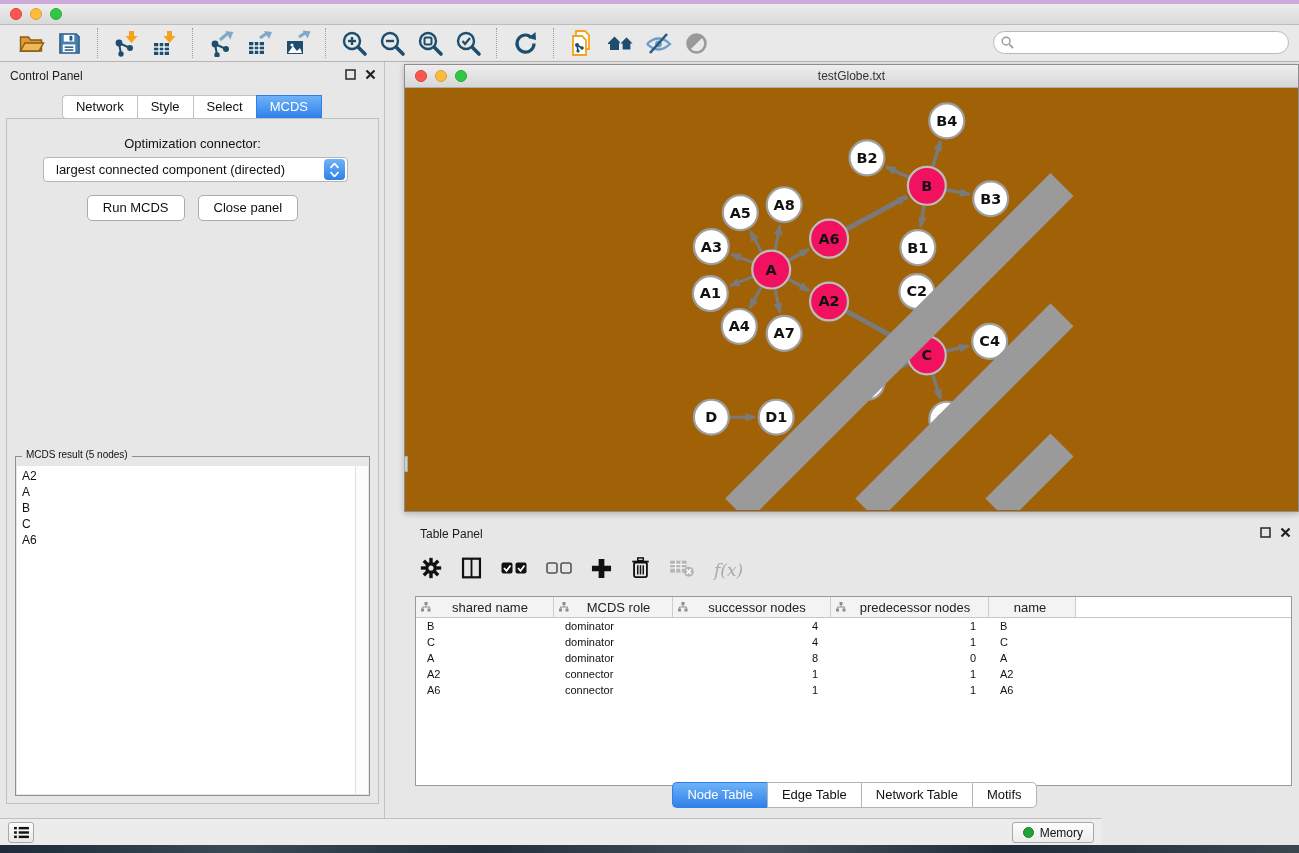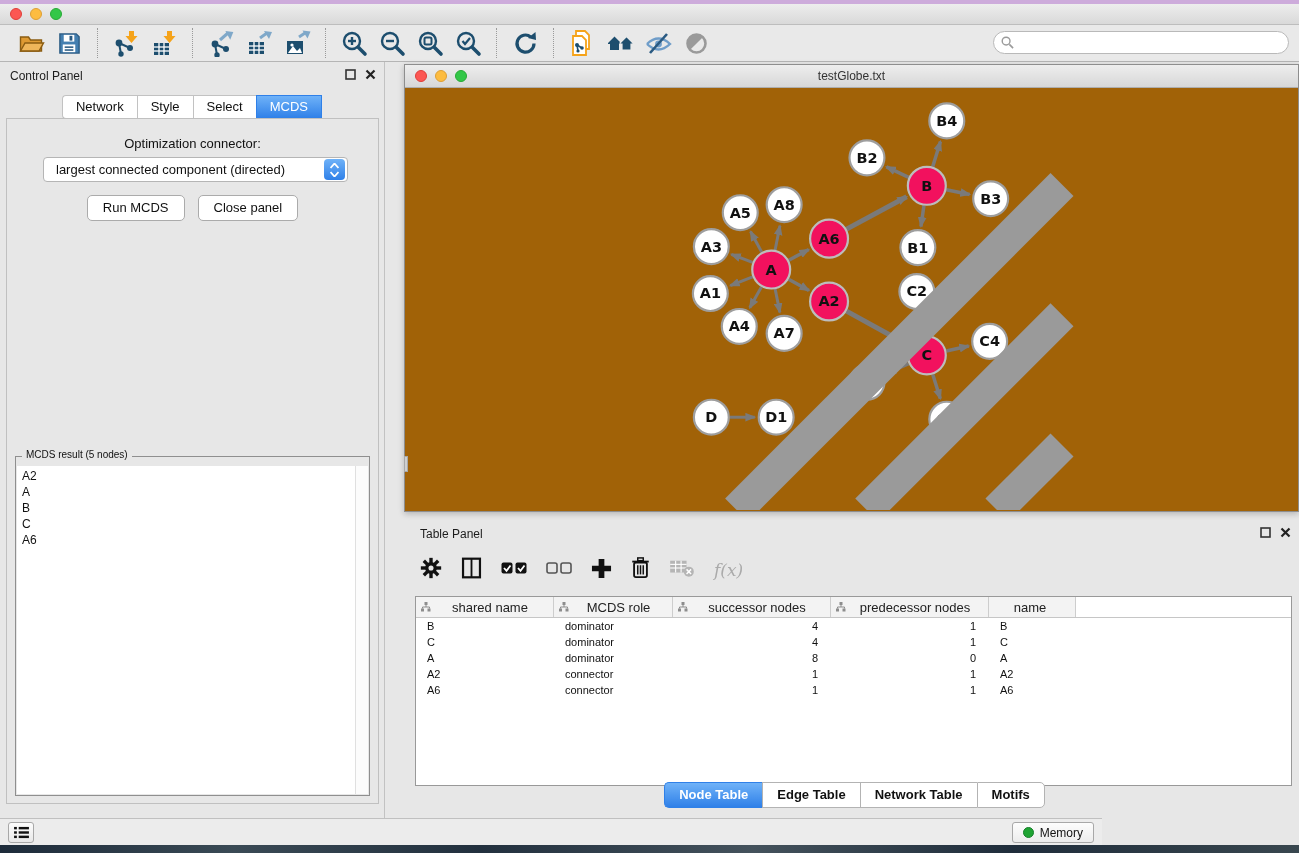--- a/index.html
+++ b/index.html
@@ -61,21 +61,21 @@
   .thead { display:flex; height:21px; border-bottom:1px solid #c6c6c6; font-size:13px; color:#222; }
   .th { background:#F3F3F3; border-right:1px solid #cdcdcd; display:flex; align-items:center; }
   .th .hicon { margin-left:5px; }
   .th .hlabel { flex:1; text-align:center; padding-right:4px; }
   .th.fill { flex:1; background:#fff; border-right:none; }
   .trow { display:flex; height:16px; font-size:11px; color:#111; align-items:center; }
   .td { overflow:hidden; white-space:nowrap; }
   .td.l { text-align:left; padding-left:11px; }
   .td.r { text-align:right; padding-right:13px; }
   .tp-tabs { position:absolute; left:0; right:0; bottom:7px; display:flex; justify-content:center; }
-  .tp-tab { font-size:13px; color:#111; background:#fff; border:1px solid #b3b3b3; border-right:none; padding:4px 14px 5px;font-weight:bold; }
+  .tp-tab { font-size:13px; color:#111; background:#fff; border:1px solid #b3b3b3; border-right:none; padding:4px 14px 5px; }
   .tp-tab:first-child { border-radius:5px 0 0 5px; }
   .tp-tab:last-child { border-right:1px solid #b3b3b3; border-radius:0 5px 5px 0; }
   .tp-tab.active { background:linear-gradient(#6FB2F8,#2F80E8); color:#fff; border-color:#2F80E8; }
   .fx { font-family:"DejaVu Serif",serif; font-style:italic; font-size:17px; color:#aaa; }
 
   
   .statusbar { left:0; top:818px; width:1102px; height:27px; background:#ECECEC; border-top:1px solid #c0c0c0; }
   .list-btn { position:absolute; left:8px; top:3px; width:26px; height:21px; background:linear-gradient(#fdfdfd,#e8e8e8); border:1px solid #a8a8a8; border-radius:3px; display:flex; align-items:center; justify-content:center; }
   .mem-btn { position:absolute; right:8px; top:3px; height:21px; background:linear-gradient(#fdfdfd,#ececec); border:1px solid #a8a8a8; border-radius:3px; display:flex; align-items:center; gap:6px; padding:0 10px; font-size:12px; color:#111; }
   .mem-dot { width:11px; height:11px; border-radius:50%; background:#1FA433; border:1px solid #15802a; }

